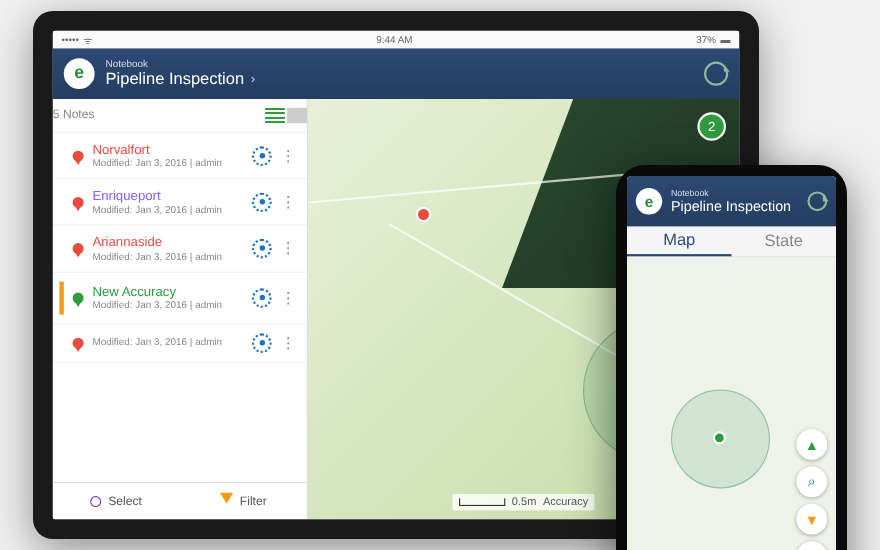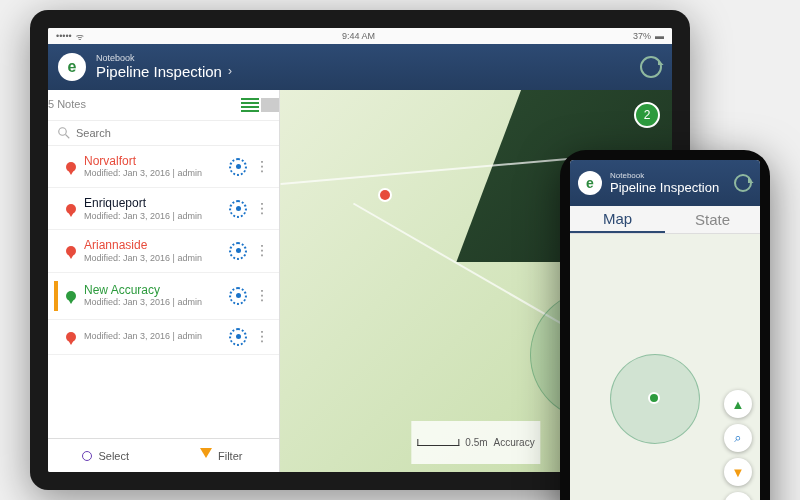--- a/index.html
+++ b/index.html
@@ -40,21 +40,21 @@
 .footer>div{flex:1;display:flex;align-items:center;justify-content:center;gap:6px;font-size:11px;color:#555}
 .footer .sel-icon{width:10px;height:10px;border:1.5px solid #6a3fb5;border-radius:50%}
 .footer .fil-icon{width:0;height:0;border:6px solid transparent;border-top:10px solid #f39c12}
 .map{flex:1;position:relative;background:linear-gradient(135deg,#e8f0d8 0%,#d9e8c4 40%,#c5dca8 100%)}
 .satellite{position:absolute;top:0;right:0;width:55%;height:45%;background:linear-gradient(135deg,#2a4a2f 0%,#1e3522 100%);clip-path:polygon(30% 0,100% 0,100% 100%,0 100%)}
 .road{position:absolute;background:rgba(255,255,255,.7);height:2px}
 .circle{position:absolute;border:1px solid rgba(46,139,87,.4);background:rgba(46,139,87,.15);border-radius:50%}
 .dot{position:absolute;width:12px;height:12px;background:#2d9b3e;border:2px solid #fff;border-radius:50%}
 .pin-red{position:absolute;width:10px;height:10px;background:#e74c3c;border-radius:50%;box-shadow:0 0 0 2px #fff}
 .badge{position:absolute;top:12px;right:12px;width:26px;height:26px;background:#2d9b3e;border-radius:50%;color:#fff;display:flex;align-items:center;justify-content:center;font-size:12px;border:2px solid #fff}
-.scale{position:absolute;bottom:8px;left:50%;transform:translateX(-50%);font-size:10px;color:#555;display:flex;align-items:center;gap:6px;background:rgba(255,255,255,.8);padding:16px 6px}
+.scale{position:absolute;bottom:8px;left:50%;transform:translateX(-50%);font-size:10px;color:#555;display:flex;align-items:center;gap:6px;background:rgba(255,255,255,.8);padding:2px 6px}
 .scale::before{content:"";width:40px;height:6px;border:1px solid #333;border-top:none}
 .phone{position:absolute;right:30px;top:150px;width:210px;height:400px;background:#0a0a0a;border-radius:26px;padding:10px;box-shadow:0 10px 40px rgba(0,0,0,.5)}
 .phone-screen{width:100%;height:100%;background:#fff;border-radius:4px;overflow:hidden;position:relative}
 .ph-header{height:46px;background:linear-gradient(180deg,#2d4a73 0%,#243d60 100%);display:flex;align-items:center;padding:0 8px;color:#fff;gap:8px}
 .ph-hdr-text .sub{font-size:8px;opacity:.8}
 .ph-hdr-text .main{font-size:13px}
 .tabs{display:flex;height:28px;background:#f5f5f5;border-bottom:1px solid #ddd}
 .tabs>div{flex:1;display:flex;align-items:center;justify-content:center;font-size:15px;color:#888}
 .tabs>div.active{border-bottom:2px solid #2d4a73;color:#2d4a73;font-weight:500}
 .ph-map{flex:1;height:calc(100% - 74px);position:relative;background:#eef2e8}
@@ -94,43 +94,36 @@
 
 <div class="body">
 <div class="sidebar">
   <div class="notes-hdr">
     <span>5 Notes</span>
     <div class="view-toggle">
       <div class="vt list"></div>
       <div class="vt grid"></div>
     </div>
   </div>
-  <div class="search">
-    <svg viewBox="0 0 16 16">
-              <circle cx="6" cy="6" r="5" fill="none" stroke="#aaa" stroke-width="1.5"></circle>
-              <line x1="10" y1="10" x2="15" y2="15" stroke="#aaa" stroke-width="1.5"></line>
-            </svg>
-    <input placeholder="Search" style="">
-  </div>
   <div class="list" id="notes-list">
             <div class="item">
               <div style="width:4px"></div>
               <div class="pin" style="background:#e74c3c;color:#e74c3c"></div>
               <div class="item-body">
                 <div class="item-title" style="color:#e74c3c">Norvalfort</div>
                 <div class="item-meta">Modified: Jan 3, 2016 | admin</div>
               </div>
               <div class="locate"></div>
               <div class="more">⋮</div>
             </div>
             <div class="item">
               <div style="width:4px"></div>
               <div class="pin" style="background:#e74c3c;color:#e74c3c"></div>
               <div class="item-body">
-                <div class="item-title" style="color:#0f172a">Enriqueport</div>
+                <div class="item-title" style="color:#8b5cf6">Enriqueport</div>
                 <div class="item-meta">Modified: Jan 3, 2016 | admin</div>
               </div>
               <div class="locate"></div>
               <div class="more">⋮</div>
             </div>
             <div class="item">
               <div style="width:4px"></div>
               <div class="pin" style="background:#e74c3c;color:#e74c3c"></div>
               <div class="item-body">
                 <div class="item-title" style="color:#e74c3c">Ariannaside</div>

